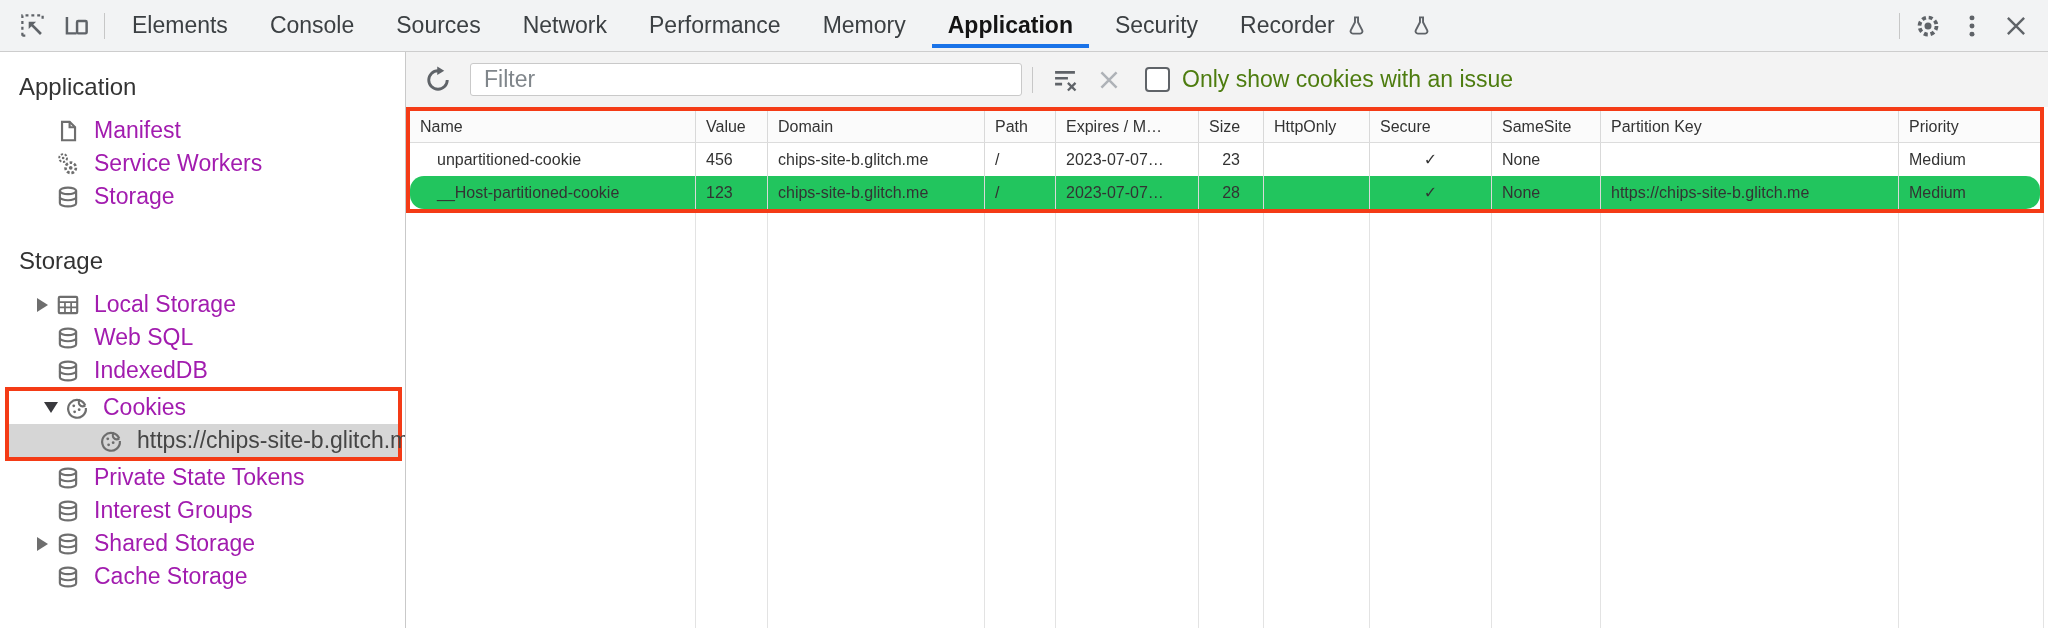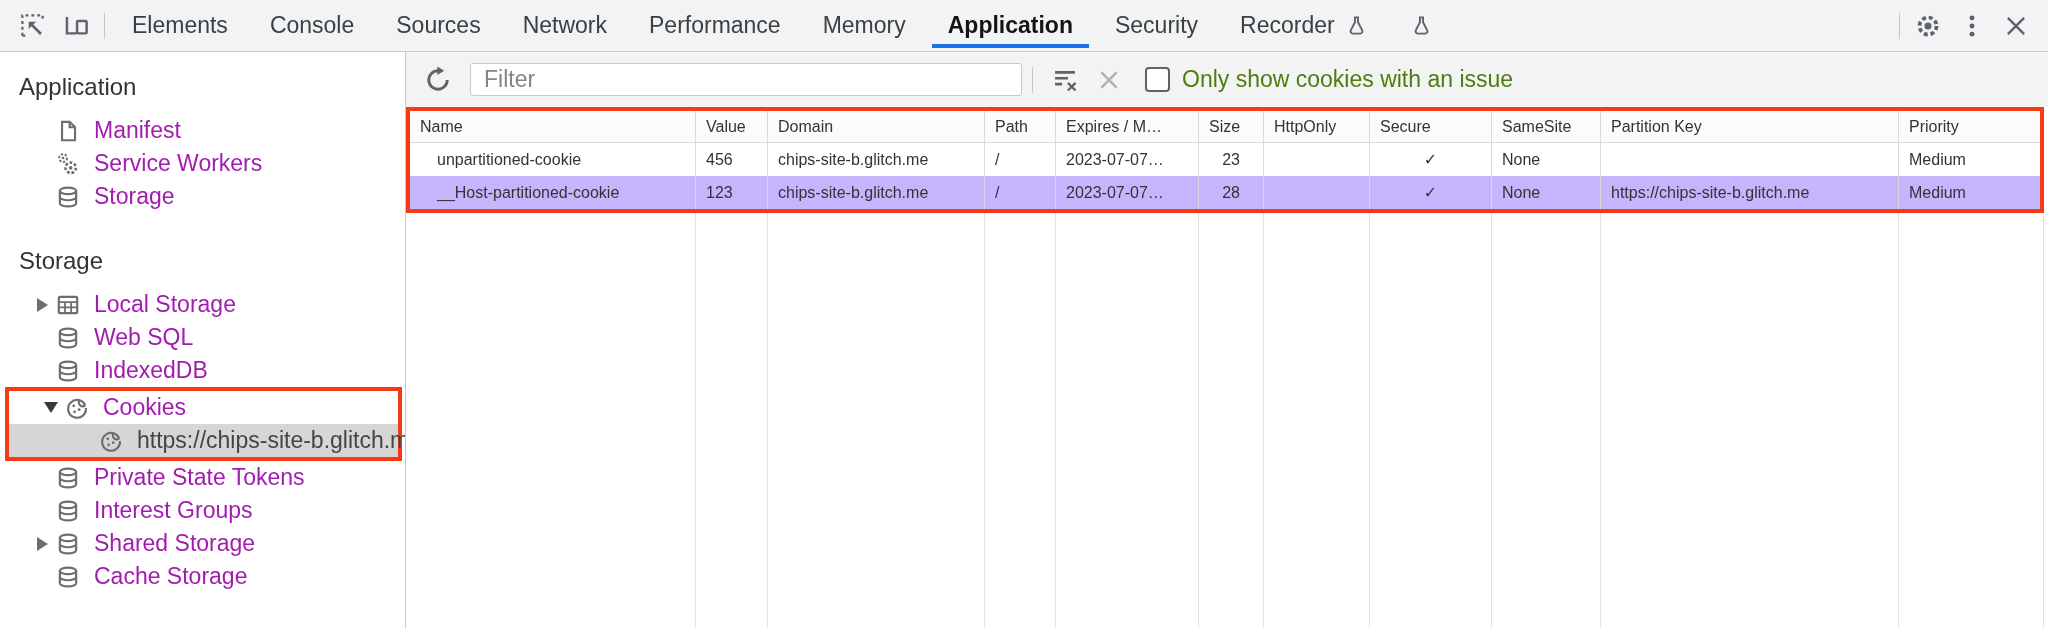--- a/index.html
+++ b/index.html
@@ -60,21 +60,21 @@
   .grid-row.header { background:#fbfbfb; height:32px; border-bottom:1px solid #dcdcdc; color:#333; }
   .cell {
     padding:0 10px; border-right:1px solid #d9d9d9; display:flex; align-items:center;
     overflow:hidden; white-space:nowrap; min-width:0;
   }
   .cell:last-child { border-right:none; }
   .cell.name { padding-left:27px; }
   .cell.num { justify-content:flex-end; padding-right:23px; }
   .cell.center { justify-content:center; }
   .row-a { background:#fff; }
-  .row-b { background:#c4b5fd; }
+  .row-b { background:#22c55e;border-radius:14px; }
   .grid-cont { flex:1; padding-left:4px; margin-right:4px; display:grid;
     grid-template-columns:286px 72px 217px 71px 143px 65px 106px 122px 109px 298px minmax(0,1fr); }
   .grid-cont .cell { border-right:1px solid #e3e3e3; height:100%; }
 </style>
 </head>
 <body>
 
 <div class="devtools">
 
   <div class="tabbar">

